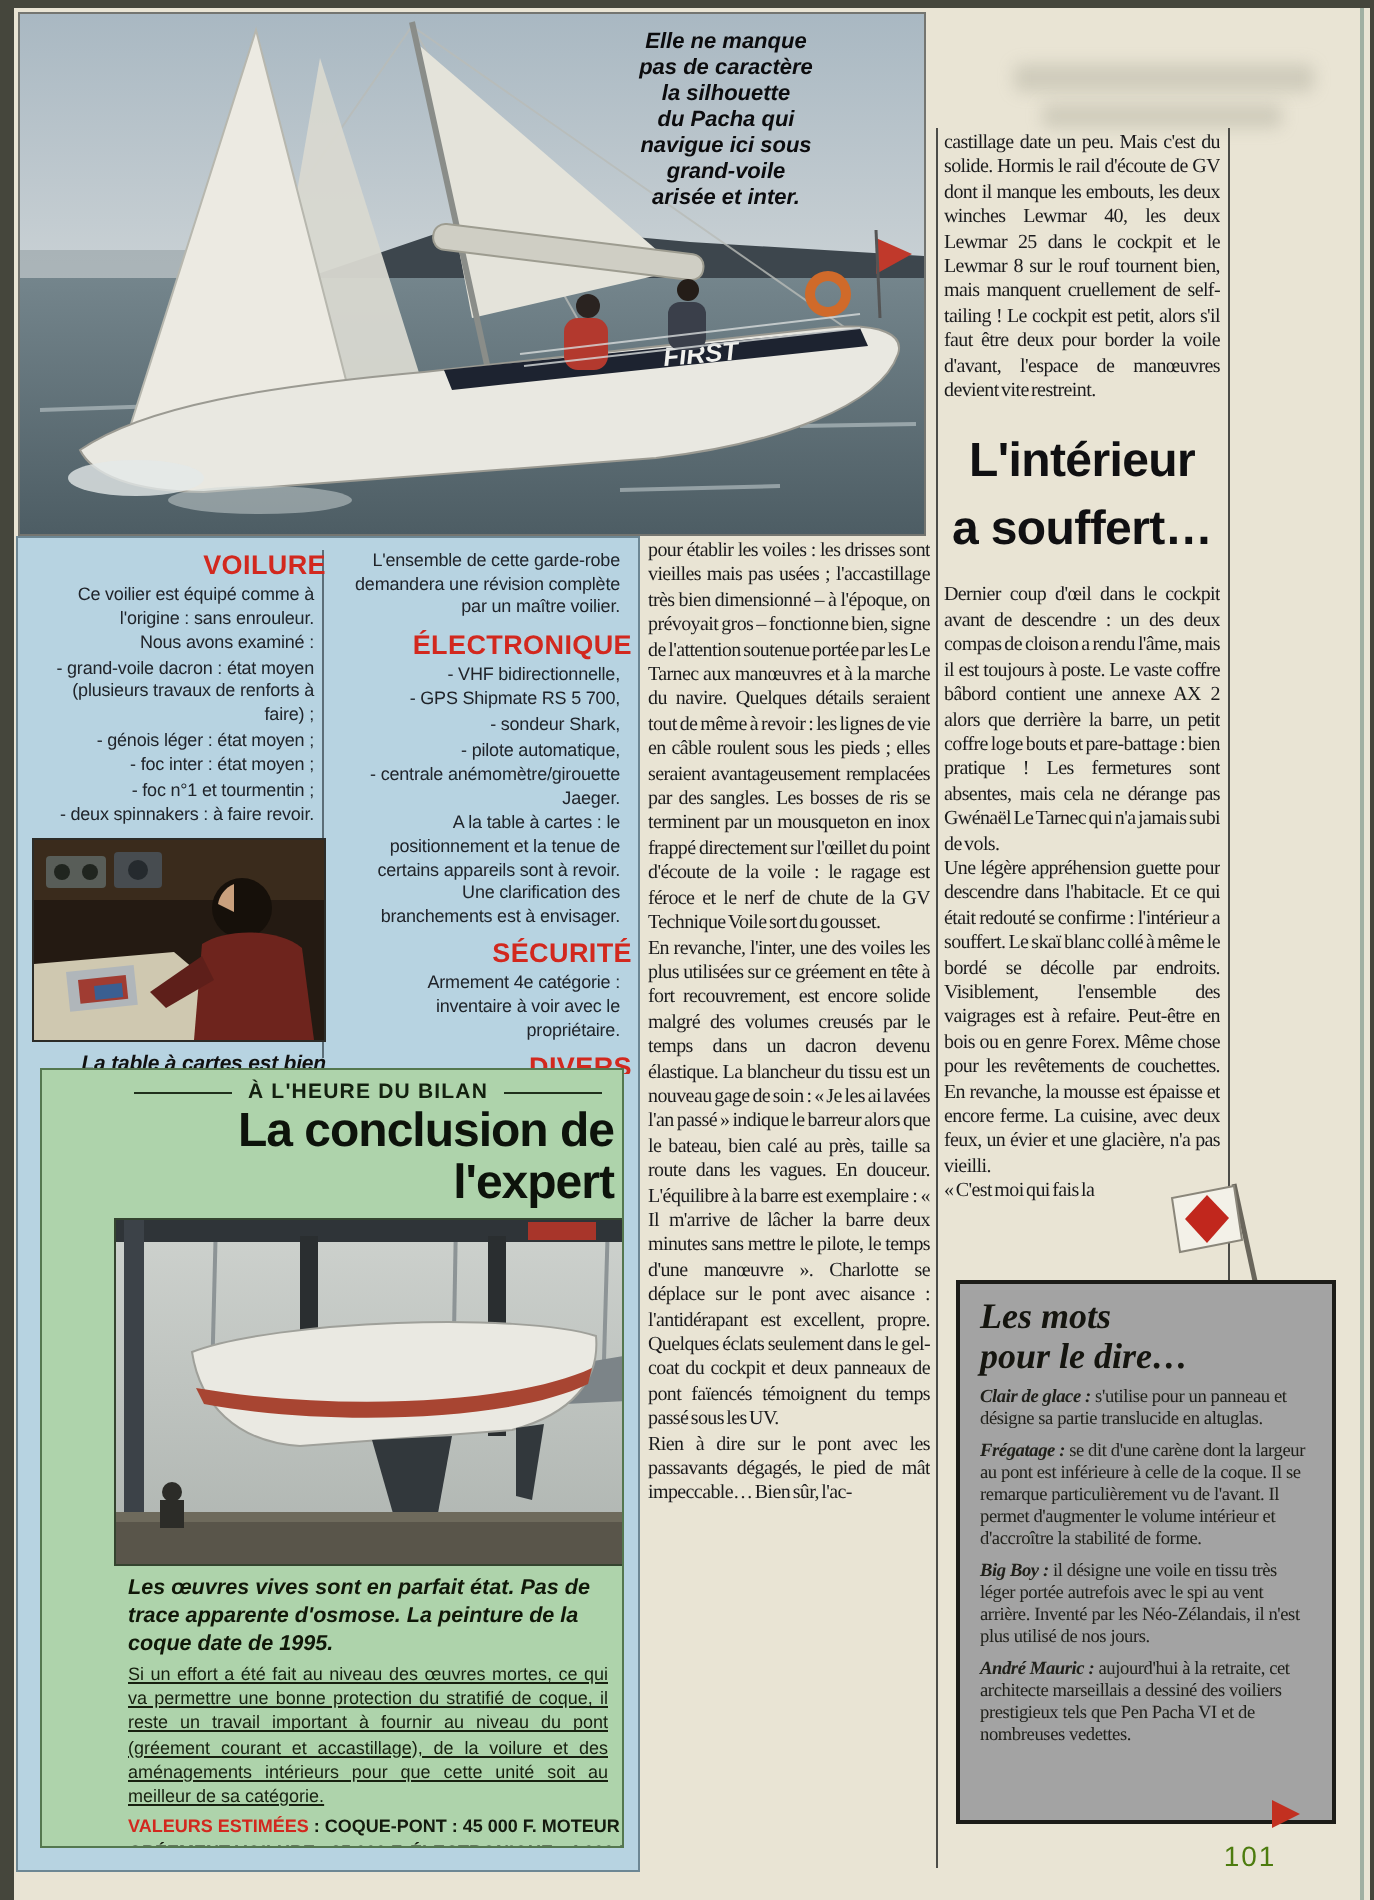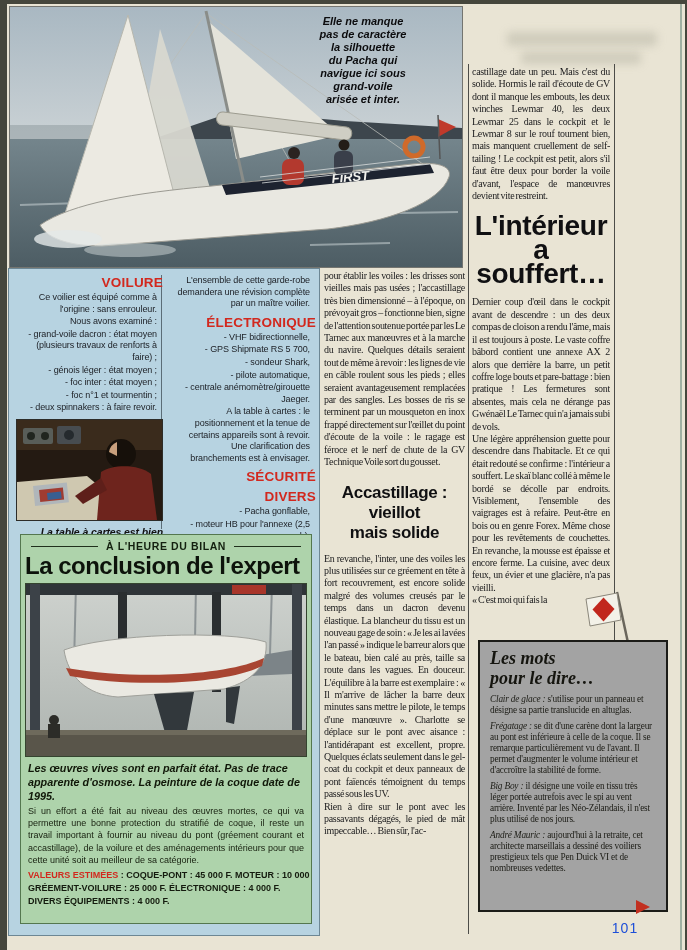--- a/index.html
+++ b/index.html
@@ -21,58 +21,58 @@
   .tp-colA{left:7px;width:147px;}
   .tp-colB{left:160px;width:147px;height:262px;overflow:hidden;}
   .tp-rule{position:absolute;left:152px;top:6px;width:1px;height:254px;background:#5b6d77;}
   .red-head{font:bold 13.5px/15px "Liberation Sans",sans-serif;color:#d2281e;letter-spacing:.2px;margin:5px 0 2px;}
   .red-head.first{margin-top:0;}
   .tp-col p{margin:0 6px 1px;}
   .nav-photo{margin-top:5px;width:145px;height:100px;border:1px solid #2c2c28;overflow:hidden;}
   .nav-cap{margin-top:5px;font:bold italic 10.5px/12.5px "Liberation Sans",sans-serif;color:#111;}
 
   
-  .expert-box{position:absolute;left:13px;top:530px;width:292px;height:390px;background:#aed3ab;border:1px solid #54774f;box-sizing:border-box;overflow:hidden;}
+  .expert-box{position:absolute;left:13px;top:530px;width:292px;height:390px;background:#aed3ab;border:1px solid #54774f;box-sizing:border-box;overflow:hidden;padding-left:36px;}
   .eb-kicker{display:flex;align-items:center;gap:8px;margin:5px 10px 1px;font:bold 10.5px "Liberation Sans",sans-serif;letter-spacing:.6px;color:#13200f;}
   .eb-kicker::before,.eb-kicker::after{content:"";flex:1;height:1px;background:#20301c;}
-  .eb-title{text-align:left;font:bold 24px/26px "Liberation Sans",sans-serif;color:#0d130b;letter-spacing:-.5px;margin:0 4px 4px;}
+  .eb-title{text-align:right;font:bold 24px/26px "Liberation Sans",sans-serif;color:#0d130b;letter-spacing:-.5px;margin:0 4px 4px;}
   .eb-photo{margin:0 auto;width:280px;height:172px;border:1px solid #34442f;overflow:hidden;}
   .eb-cap{margin:4px 7px 2px;font:bold italic 10.8px/14px "Liberation Sans",sans-serif;color:#101708;}
-  .eb-body{margin:2px 7px 0;font-size:9px;line-height:12.2px;color:#17200f;text-align:justify;}
+  .eb-body{margin:2px 7px 0;font-size:9px;line-height:12.2px;color:#17200f;text-align:justify;text-decoration:underline;}
   .eb-values{margin:3px 7px 0;font:bold 9px/12.8px "Liberation Sans",sans-serif;color:#141b0e;}
   .eb-values .vl{white-space:nowrap;}
   .eb-values .red{color:#d2281e;}
 
   
   .art-col{position:absolute;font-family:"Liberation Serif",serif;font-size:10px;line-height:12.4px;
     letter-spacing:-.3px;word-spacing:-1px;color:#1b1b1d;text-align:justify;overflow:hidden;}
   .art-col p{margin:0;}
   #col3{left:317px;top:266px;width:141px;height:666px;}
   #col4{left:465px;top:62px;width:138px;height:560px;}
   .subhead{font-family:"Liberation Sans",sans-serif;font-weight:bold;text-align:center;color:#101012;
     letter-spacing:-.3px;word-spacing:0;white-space:pre-line;}
   #col3 .subhead{font-size:17px;line-height:20px;margin:14px 0 10px;}
-  #col4 .subhead{font-size:28px;line-height:24px;margin:12px 0 10px;}
+  #col4 .subhead{font-size:24px;line-height:34px;margin:12px 0 10px;}
   .vrule{position:absolute;width:1px;background:#4c4c48;}
   #rule-l{left:461px;top:60px;height:870px;}
   #rule-r{left:607px;top:60px;height:576px;}
 
   
   .gloss{position:absolute;left:471px;top:636px;width:190px;height:272px;background:#a3a3a3;border:2px solid #1c1c18;
     box-sizing:border-box;padding:6px 10px;overflow:hidden;}
   .gloss-title{font:bold italic 18px/20px "Liberation Serif",serif;color:#15150f;white-space:pre-line;margin-bottom:6px;}
   .gloss p{margin:0 0 5px;font-family:"Liberation Serif",serif;font-size:9.3px;line-height:11px;color:#20201a;
     letter-spacing:-.2px;text-align:left;}
-  .gloss .term{font-weight:normal;font-style:italic;}
+  .gloss .term{font-weight:bold;font-style:italic;}
   .flag{position:absolute;left:575px;top:584px;width:62px;height:66px;}
 
   .arrow-right{position:absolute;left:629px;top:896px;width:0;height:0;
     border-left:14px solid #c23020;border-top:7px solid transparent;border-bottom:7px solid transparent;}
   .folio{position:absolute;left:593px;top:916px;width:50px;text-align:center;
-    font:14px "Liberation Sans",sans-serif;color:#1d4ed8;letter-spacing:1px;}
+    font:14px "Liberation Sans",sans-serif;color:#4d7c0f;letter-spacing:1px;}
 </style>
 </head>
 <body>
 
 <div class="page">
 
   <div class="main-photo">
     <svg width="452" height="260" viewBox="0 0 452 260">
       <defs>
         <linearGradient id="sky" x1="0" y1="0" x2="0" y2="1">
@@ -178,20 +178,21 @@
     <div class="tp-col tp-colB">
       <p>L'ensemble de cette garde-robe demandera une révision complète par un maître voilier.</p>
       <div class="red-head">ÉLECTRONIQUE</div>
       <p>- VHF bidirectionnelle,</p>
       <p>- GPS Shipmate RS 5 700,</p>
       <p>- sondeur Shark,</p>
       <p>- pilote automatique,</p>
       <p>- centrale anémomètre/girouette Jaeger.</p>
       <p>A la table à cartes : le positionnement et la tenue de certains appareils sont à revoir. Une clarification des branchements est à envisager.</p>
       <div class="red-head">SÉCURITÉ</div>
+      <p>Armement 4e catégorie : inventaire à voir avec le propriétaire.</p>
       <div class="red-head">DIVERS</div>
       <p>- Pacha gonflable,</p>
       <p>- moteur HB pour l'annexe (2,5 ch).</p>
     </div>
   </div>
 
   <div class="expert-box">
     <div class="eb-kicker">À L'HEURE DU BILAN</div>
     <div class="eb-title">La conclusion de l'expert</div>
     <div class="eb-photo">
@@ -233,23 +234,20 @@
       <div class="vl">DIVERS ÉQUIPEMENTS : 4 000 F.</div>
     </div>
 
   </div>
 
   <div class="vrule" id="rule-l"></div>
   <div class="vrule" id="rule-r"></div>
 
   <div class="art-col" id="col3">
     <p>pour établir les voiles : les drisses sont vieilles mais pas usées ; l'accastillage très bien dimensionné – à l'époque, on prévoyait gros – fonctionne bien, signe de l'attention soutenue portée par les Le Tarnec aux manœuvres et à la marche du navire. Quelques détails seraient tout de même à revoir : les lignes de vie en câble roulent sous les pieds ; elles seraient avantageusement remplacées par des sangles. Les bosses de ris se terminent par un mousqueton en inox frappé directement sur l'œillet du point d'écoute de la voile : le ragage est féroce et le nerf de chute de la GV Technique Voile sort du gousset.</p>
-    <div class="subhead">Accastillage :
-vieillot
-mais solide</div>
     <p>En revanche, l'inter, une des voiles les plus utilisées sur ce gréement en tête à fort recouvrement, est encore solide malgré des volumes creusés par le temps dans un dacron devenu élastique. La blancheur du tissu est un nouveau gage de soin : « Je les ai lavées l'an passé » indique le barreur alors que le bateau, bien calé au près, taille sa route dans les vagues. En douceur. L'équilibre à la barre est exemplaire : « Il m'arrive de lâcher la barre deux minutes sans mettre le pilote, le temps d'une manœuvre ». Charlotte se déplace sur le pont avec aisance : l'antidérapant est excellent, propre. Quelques éclats seulement dans le gel-coat du cockpit et deux panneaux de pont faïencés témoignent du temps passé sous les UV.</p>
     <p>Rien à dire sur le pont avec les passavants dégagés, le pied de mât impeccable… Bien sûr, l'ac-</p>
   </div>
 
   <div class="art-col" id="col4">
     <p>castillage date un peu. Mais c'est du solide. Hormis le rail d'écoute de GV dont il manque les embouts, les deux winches Lewmar 40, les deux Lewmar 25 dans le cockpit et le Lewmar 8 sur le rouf tournent bien, mais manquent cruellement de self-tailing ! Le cockpit est petit, alors s'il faut être deux pour border la voile d'avant, l'espace de manœuvres devient vite restreint.</p>
     <div class="subhead">L'intérieur
 a souffert…</div>
     <p>Dernier coup d'œil dans le cockpit avant de descendre : un des deux compas de cloison a rendu l'âme, mais il est toujours à poste. Le vaste coffre bâbord contient une annexe AX 2 alors que derrière la barre, un petit coffre loge bouts et pare-battage : bien pratique ! Les fermetures sont absentes, mais cela ne dérange pas Gwénaël Le Tarnec qui n'a jamais subi de vols.</p>
     <p>Une légère appréhension guette pour descendre dans l'habitacle. Et ce qui était redouté se confirme : l'intérieur a souffert. Le skaï blanc collé à même le bordé se décolle par endroits. Visiblement, l'ensemble des vaigrages est à refaire. Peut-être en bois ou en genre Forex. Même chose pour les revêtements de couchettes. En revanche, la mousse est épaisse et encore ferme. La cuisine, avec deux feux, un évier et une glacière, n'a pas vieilli.</p>
@@ -263,20 +261,20 @@
       <polygon points="21.5,9.5 32.5,21 21.5,33.5 10.5,21.5" fill="#c1271d"></polygon>
     </svg>
   </div>
 
   <div class="gloss">
     <div class="gloss-title">Les mots
 pour le dire…</div>
     <p><span class="term">Clair de glace :</span><span> s'utilise pour un panneau et désigne sa partie translucide en altuglas.</span></p>
     <p><span class="term">Frégatage :</span><span> se dit d'une carène dont la largeur au pont est inférieure à celle de la coque. Il se remarque particulièrement vu de l'avant. Il permet d'augmenter le volume intérieur et d'accroître la stabilité de forme.</span></p>
     <p><span class="term">Big Boy :</span><span> il désigne une voile en tissu très léger portée autrefois avec le spi au vent arrière. Inventé par les Néo-Zélandais, il n'est plus utilisé de nos jours.</span></p>
-    <p><span class="term">André Mauric :</span><span> aujourd'hui à la retraite, cet architecte marseillais a dessiné des voiliers prestigieux tels que Pen Duick VI et de nombreuses vedettes.</span></p>
+    <p><span class="term">André Mauric :</span><span> aujourd'hui à la retraite, cet architecte marseillais a dessiné des voiliers prestigieux tels que Pen Pacha VI et de nombreuses vedettes.</span></p>
   </div>
 
   <div class="arrow-right"></div>
   <div class="folio">101</div>
 
   <div class="edge-right"></div>
 </div>
 
 </body></html>

